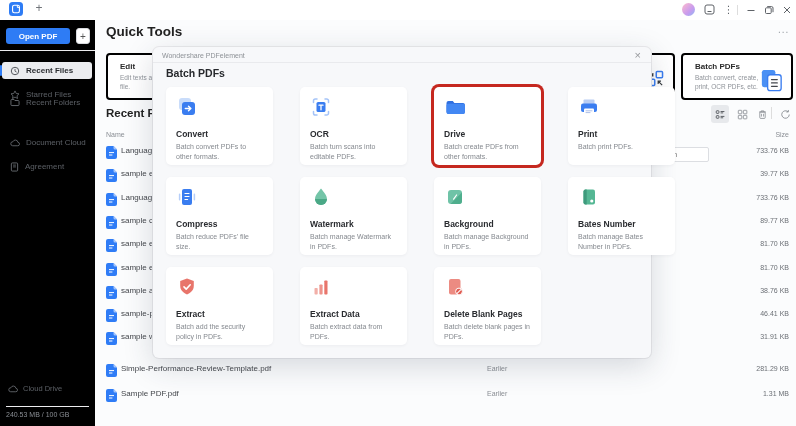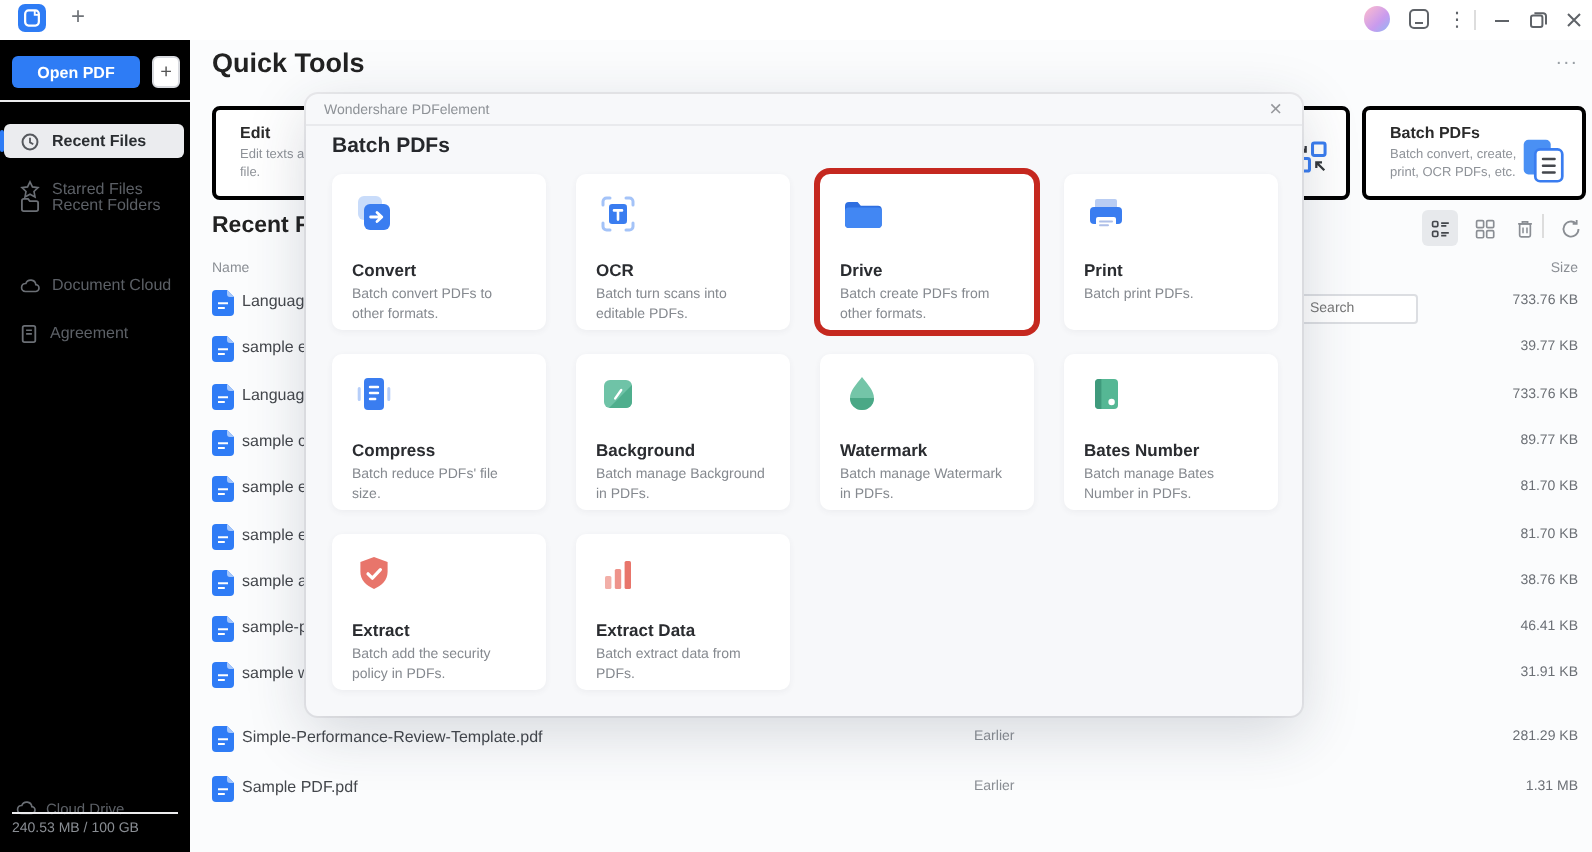--- a/index.html
+++ b/index.html
@@ -18,21 +18,21 @@
   .open-btn{position:absolute;left:6px;top:8px;width:64px;height:16px;background:#2e7cf5;border-radius:3px;color:#fff;font-size:8px;font-weight:bold;display:flex;align-items:center;justify-content:center;cursor:pointer;}
   .add-btn{position:absolute;left:76px;top:8px;width:14px;height:16px;background:#fff;border:1px solid #d8dadf;border-radius:3px;color:#555;font-size:10px;display:flex;align-items:center;justify-content:center;cursor:pointer;box-sizing:border-box;}
   .side-div{position:absolute;left:0;top:30px;width:95px;height:1px;background:#ececee;}
   .side-item{position:absolute;left:2px;width:90px;height:17px;display:flex;align-items:center;border-radius:3px;cursor:pointer;}
   .side-item .lbl{font-size:8px;color:#5c6066;margin-left:6px;white-space:nowrap;}
   .side-item.sel{background:#ebecef;}
   .side-item.sel .lbl{color:#2a2d31;font-weight:bold;}
   .side-item .ind{position:absolute;left:-2px;top:3px;width:2px;height:11px;border-radius:1px;background:transparent;}
   .side-item.sel .ind{background:#2e7cf5;}
   .side-item .ic{margin-left:8px;display:flex;align-items:center;}
-  .cloud-row{position:absolute;left:8px;top:375px;display:flex;align-items:center;text-align:right;}
+  .cloud-row{position:absolute;left:8px;top:359px;display:flex;align-items:center;text-align:right;}
   .cloud-row .lbl{font-size:7.5px;color:#5c6066;margin-left:5px;}
   .store-div{position:absolute;left:6px;top:386px;width:83px;height:1px;background:#ececee;}
   .storage{position:absolute;left:6px;top:391px;font-size:7px;color:#8a8e94;}
 
   
   .main{position:absolute;left:95px;top:20px;width:701px;height:406px;background:#fbfcfd;}
   .qt-title{position:absolute;left:11px;top:4px;font-size:13.5px;font-weight:bold;color:#222;}
   .more-dots{position:absolute;left:683px;top:4px;font-size:10px;color:#9aa0a6;letter-spacing:1px;cursor:pointer;}
   .tool-top-card{position:absolute;top:33px;height:47px;background:#fff;border:2px solid #000000;border-radius:4px;box-sizing:border-box;}
   .ttc-title{font-size:8px;font-weight:bold;color:#2a2a2a;margin:7px 0 0 12px;}
@@ -47,21 +47,21 @@
   .file-row .fname{position:absolute;left:26px;top:4px;font-size:8px;color:#44474c;white-space:nowrap;}
   .file-row .fdate{position:absolute;left:392px;top:5px;font-size:7px;color:#8a8e94;}
   .file-row .fsize{position:absolute;right:7px;top:5px;font-size:7px;color:#6b6f75;}
 
   
   .dialog{position:absolute;left:153px;top:47px;width:498px;height:311px;background:#f7f8fa;border-radius:6px;box-shadow:0 8px 30px rgba(40,50,70,.18),0 0 0 1px #ececee;z-index:10;}
   .dlg-title{position:absolute;left:9px;top:5px;font-size:7px;color:#8d9196;}
   .dlg-close{position:absolute;right:10px;top:2px;font-size:11px;color:#96989c;cursor:pointer;line-height:12px;}
   .dlg-sep{position:absolute;left:0;top:15px;width:498px;height:1px;background:#e9eaed;}
   .dlg-heading{position:absolute;left:13px;top:20px;font-size:10.5px;font-weight:bold;color:#26282c;}
-  .tools-grid{position:absolute;left:13px;top:40px;display:grid;grid-template-columns:repeat(4,107px);grid-auto-rows:78px;gap:12px 15px;}
+  .tools-grid{position:absolute;left:13px;top:40px;display:grid;grid-template-columns:repeat(4,107px);grid-auto-rows:78px;gap:12px 27px;}
   .tool-card{background:#fff;border-radius:5px;box-shadow:0 1px 3px rgba(60,70,90,.06);padding:9px 10px;box-sizing:border-box;cursor:pointer;position:relative;}
   .tool-card.hl{box-shadow:0 0 0 3px #c5281f,0 1px 3px rgba(60,70,90,.06);}
   .tool-title{font-size:8.5px;font-weight:bold;color:#2a2c30;margin-top:7px;}
   .tool-desc{font-size:7px;color:#85898f;margin-top:3px;line-height:1.4;}
 </style>
 </head>
 <body>
 
 <div class="app">
 
@@ -363,38 +363,43 @@
               <rect x="3" y="7.5" width="16" height="8.5" rx="2" fill="#3a7df0"></rect>
               <rect x="6" y="12.5" width="10" height="6" rx="1" fill="#fff"></rect>
               <path d="M8 14.8 h6 M8 16.6 h4" stroke="#aebfe8" stroke-width="1" stroke-linecap="round"></path>
             </svg></span><div class="tool-title">Print</div><div class="tool-desc">Batch print PDFs.</div></div>
         <div class="tool-card"><span class="tool-icon"><svg width="22" height="22" viewBox="0 0 22 22">
               <rect x="6" y="3" width="10" height="16" rx="2" fill="#3a7df0"></rect>
               <path d="M9 7.5 h4 M9 10.5 h4 M9 13.5 h2.6" fill="none" stroke="#fff" stroke-width="1.2" stroke-linecap="round"></path>
               <path d="M3.6 8.2 v5.6 M18.4 8.2 v5.6" fill="none" stroke="#b6cef9" stroke-width="1.5" stroke-linecap="round"></path>
             </svg></span><div class="tool-title">Compress</div><div class="tool-desc">Batch reduce PDFs' file size.</div></div>
         <div class="tool-card"><span class="tool-icon"><svg width="22" height="22" viewBox="0 0 22 22">
+              <path d="M11 2.5 C8.2 6.2 5 9.3 5 13 a6 6 0 0 0 12 0 C17 9.3 13.8 6.2 11 2.5 z" fill="#74c5a8"></path>
+              <path d="M5 13 a6 6 0 0 0 12 0 z" fill="#4aa886"></path>
+            </svg></span><div class="tool-title">Watermark</div><div class="tool-desc">Batch manage Watermark in PDFs.</div></div>
+        <div class="tool-card"><span class="tool-icon"><svg width="22" height="22" viewBox="0 0 22 22">
               <rect x="4" y="4" width="14" height="14" rx="3" fill="#6fc3a7"></rect>
               <path d="M18 6.5 V15 a3 3 0 0 1 -3 3 H6.5 z" fill="#4fae8d"></path>
               <path d="M9.6 13.2 l3 -4.2" fill="none" stroke="#fff" stroke-width="1.2" stroke-linecap="round"></path>
             </svg></span><div class="tool-title">Background</div><div class="tool-desc">Batch manage Background in PDFs.</div></div>
         <div class="tool-card"><span class="tool-icon"><svg width="22" height="22" viewBox="0 0 22 22">
-              <path d="M11 2.5 C8.2 6.2 5 9.3 5 13 a6 6 0 0 0 12 0 C17 9.3 13.8 6.2 11 2.5 z" fill="#74c5a8"></path>
-              <path d="M5 13 a6 6 0 0 0 12 0 z" fill="#4aa886"></path>
-            </svg></span><div class="tool-title">Watermark</div><div class="tool-desc">Batch manage Watermark in PDFs.</div></div>
-        <div class="tool-card"><span class="tool-icon"><svg width="22" height="22" viewBox="0 0 22 22">
               <rect x="5.5" y="3.5" width="11.5" height="15" rx="2" fill="#55b794"></rect>
               <path d="M5.5 5.5 a2 2 0 0 1 2 -2 h1.2 v15 H7.5 a2 2 0 0 1 -2 -2 z" fill="#3f9a7c"></path>
               <circle cx="13.8" cy="15" r="1.6" fill="#fff"></circle>
             </svg></span><div class="tool-title">Bates Number</div><div class="tool-desc">Batch manage Bates Number in PDFs.</div></div>
         <div class="tool-card"><span class="tool-icon"><svg width="22" height="22" viewBox="0 0 22 22">
               <path d="M11 2.5 L17.8 5 v4.8 c0 4.4 -2.9 7 -6.8 8.7 C7.1 16.8 4.2 14.2 4.2 9.8 V5 z" fill="#e8756b"></path>
               <path d="M8 10.9 l2.2 2.2 4 -4.3" fill="none" stroke="#fff" stroke-width="1.6" stroke-linecap="round" stroke-linejoin="round"></path>
             </svg></span><div class="tool-title">Extract</div><div class="tool-desc">Batch add the security policy in PDFs.</div></div>
         <div class="tool-card"><span class="tool-icon"><svg width="22" height="22" viewBox="0 0 22 22">
               <rect x="4.5" y="12" width="3.2" height="6.5" rx="0.8" fill="#f2afa8"></rect>
               <rect x="9.4" y="8.5" width="3.2" height="10" rx="0.8" fill="#ee938b"></rect>
               <rect x="14.3" y="4.5" width="3.2" height="14" rx="0.8" fill="#e8756b"></rect>
             </svg></span><div class="tool-title">Extract Data</div><div class="tool-desc">Batch extract data from PDFs.</div></div>
+        <div class="tool-card"><span class="tool-icon"><svg width="22" height="22" viewBox="0 0 22 22">
+              <rect x="5" y="3" width="11.5" height="15.5" rx="2" fill="#ec8b82"></rect>
+              <circle cx="15" cy="15.5" r="3.4" fill="#e05a50" stroke="#fff" stroke-width="1"></circle>
+              <path d="M12.9 17.6 l4.2 -4.2" stroke="#fff" stroke-width="1.1"></path>
+            </svg></span><div class="tool-title">Delete Blank Pages</div><div class="tool-desc">Batch delete blank pages in PDFs.</div></div>
       </div>
   </div>
 
 </div>
 
 </body></html>

